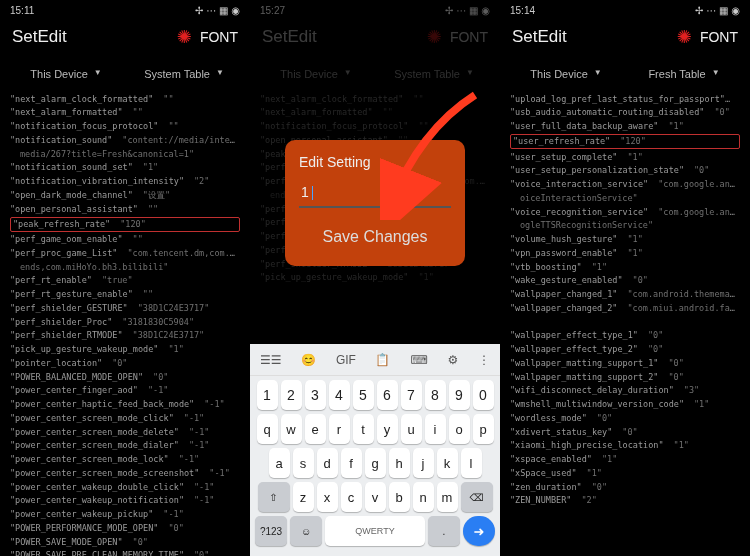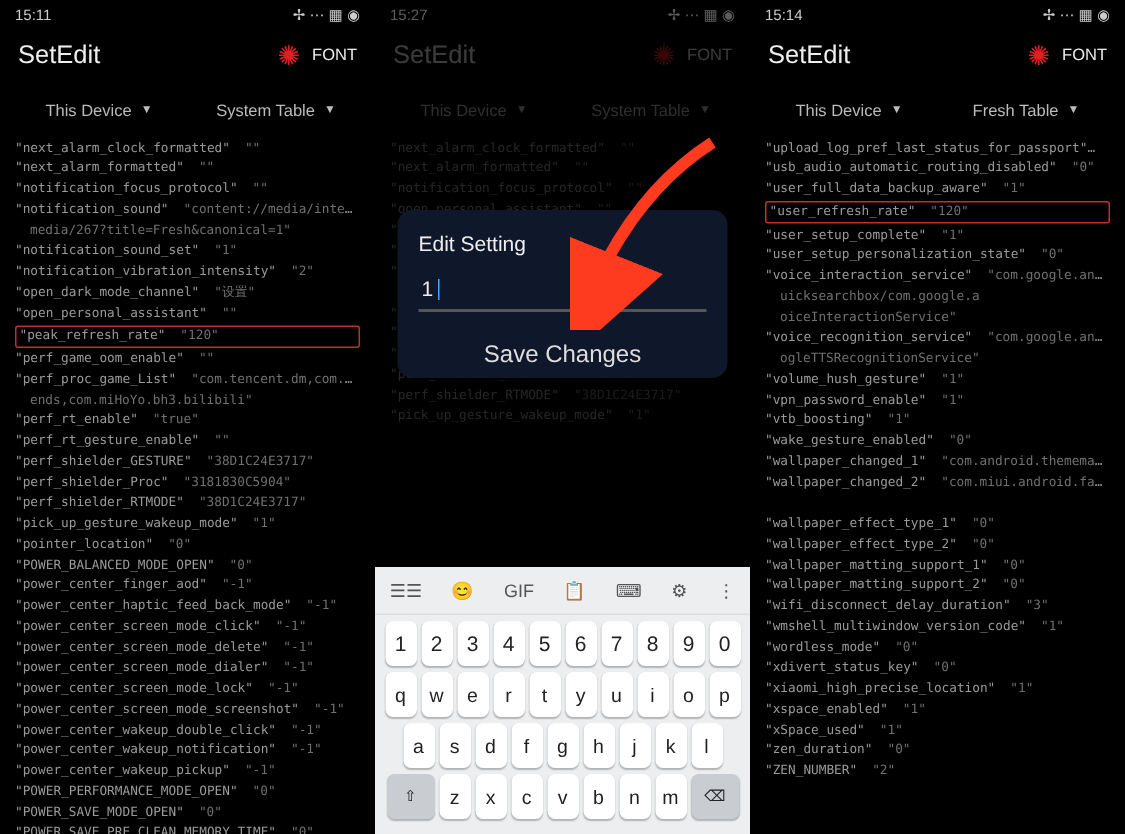--- a/index.html
+++ b/index.html
@@ -3,31 +3,31 @@
 <meta charset="utf-8">
 <style>
 * { margin:0; padding:0; box-sizing:border-box; }
 body { background:#fff; font-family:-apple-system,Arial,sans-serif; font-size:9px; display:flex; gap:0; width:750px; height:556px; overflow:hidden; }
 .screen { width:250px; height:556px; background:#000; color:#9a9a9a; position:relative; overflow:hidden; display:flex; flex-direction:column; }
 .status-bar { height:20px; display:flex; justify-content:space-between; align-items:center; padding:0 10px; color:#ccc; font-size:10px; }
 .status-icons { display:flex; gap:3px; align-items:center; }
 .titlebar { display:flex; align-items:center; padding:6px 12px 10px; color:#eee; }
 .titlebar .title { font-size:17px; font-weight:400; flex:1; }
 .gear { color:#e02020; font-size:18px; margin-right:8px; }
-.font-btn { font-size:11px; color:#eee; }
+.font-btn { font-size:14px; color:#eee; }
 .selectors { display:flex; padding:6px 12px 8px; gap:10px; }
 .sel { flex:1; display:flex; align-items:flex-start; justify-content:center; color:#bbb; font-size:11px; padding:4px; }
 .sel .caret { margin-left:6px; font-size:8px; }
 .rows { flex:1; overflow:hidden; padding:0 10px; line-height:1.5; font-size:8.5px; color:#8a8a8a; font-family:monospace; }
 .row { white-space:nowrap; overflow:hidden; text-overflow:ellipsis; padding:0.5px 0; }
 .row.highlight { border:1px solid #c03030; border-radius:2px; padding:0 2px; margin:1px 0; }
 .row .k { color:#9a9a9a; }
 .row .v { color:#707070; margin-left:10px; }
 .overlay { position:absolute; inset:0; background:rgba(0,0,0,.55); display:flex; align-items:flex-start; justify-content:center; }
-.dialog { margin-top:140px; width:220px; background:#0f172a; border-radius:10px; padding:14px 14px 0; color:#eee; position:relative; }
+.dialog { margin-top:140px; width:180px; background:#c2410c; border-radius:10px; padding:14px 14px 14px; color:#eee; position:relative; }
 .dialog h3 { font-size:14px; font-weight:500; margin-bottom:10px; }
 .dialog .field { border-bottom:2px solid #555; padding:4px 2px 6px; font-size:14px; color:#eee; letter-spacing:1px; }
 .cursor { display:inline-block; width:1px; height:14px; background:#4aa3ff; margin-left:2px; vertical-align:middle; }
 .dialog .save { text-align:center; font-size:16px; color:#ddd; margin-top:14px; padding:6px; }
 .arrow { position:absolute; top:90px; left:130px; pointer-events:none; }
 .arrow svg { width:110px; height:130px; }
 .keyboard { position:absolute; bottom:0; left:0; right:0; background:#eceef0; }
 .kb-toolbar { display:flex; justify-content:space-around; align-items:center; height:32px; color:#555; font-size:12px; border-bottom:1px solid #ddd; }
 .kb-rows { padding:4px 2px 6px; }
 .kb-row { display:flex; justify-content:center; gap:3px; margin-bottom:4px; }
@@ -205,20 +205,27 @@
           <div class="key wide">⇧</div>
           <div class="key ">z</div>
           <div class="key ">x</div>
           <div class="key ">c</div>
           <div class="key ">v</div>
           <div class="key ">b</div>
           <div class="key ">n</div>
           <div class="key ">m</div>
           <div class="key wide">⌫</div>
         </div>
+      <div class="kb-row" id="kb-r5">
+          <div class="key wide">?123</div>
+          <div class="key wide">☺</div>
+          <div class="key space">QWERTY</div>
+          <div class="key wide">.</div>
+          <div class="key enter">➜</div>
+        </div>
     </div>
   </div>
 </div>
 
 <div class="screen">
   <div class="status-bar">
     <span>15:14</span>
     <span class="status-icons">✢ ⋯ ▦ ◉</span>
   </div>
   <div class="titlebar">
@@ -237,21 +244,20 @@
       </div>
   </div>
   <div class="rows" id="rows-2">
       <div class="row"><span class="k">"upload_log_pref_last_status_for_passport"</span><span class="v">"0"</span></div>
       <div class="row"><span class="k">"usb_audio_automatic_routing_disabled"</span><span class="v">"0"</span></div>
       <div class="row"><span class="k">"user_full_data_backup_aware"</span><span class="v">"1"</span></div>
       <div class="row highlight"><span class="k">"user_refresh_rate"</span><span class="v">"120"</span></div>
       <div class="row"><span class="k">"user_setup_complete"</span><span class="v">"1"</span></div>
       <div class="row"><span class="k">"user_setup_personalization_state"</span><span class="v">"0"</span></div>
       <div class="row"><span class="k">"voice_interaction_service"</span><span class="v">"com.google.android.googleq</span></div>
-      <div class="row"><span class="k"></span><span class="v">uicksearchbox/com.google.a</span></div>
       <div class="row"><span class="k"></span><span class="v">oiceInteractionService"</span></div>
       <div class="row"><span class="k">"voice_recognition_service"</span><span class="v">"com.google.android.tts/</span></div>
       <div class="row"><span class="k"></span><span class="v">ogleTTSRecognitionService"</span></div>
       <div class="row"><span class="k">"volume_hush_gesture"</span><span class="v">"1"</span></div>
       <div class="row"><span class="k">"vpn_password_enable"</span><span class="v">"1"</span></div>
       <div class="row"><span class="k">"vtb_boosting"</span><span class="v">"1"</span></div>
       <div class="row"><span class="k">"wake_gesture_enabled"</span><span class="v">"0"</span></div>
       <div class="row"><span class="k">"wallpaper_changed_1"</span><span class="v">"com.android.thememanager"</span></div>
       <div class="row"><span class="k">"wallpaper_changed_2"</span><span class="v">"com.miui.android.fashiongallery"</span></div>
       <div class="row"><span class="k"></span><span class="v"></span></div>

